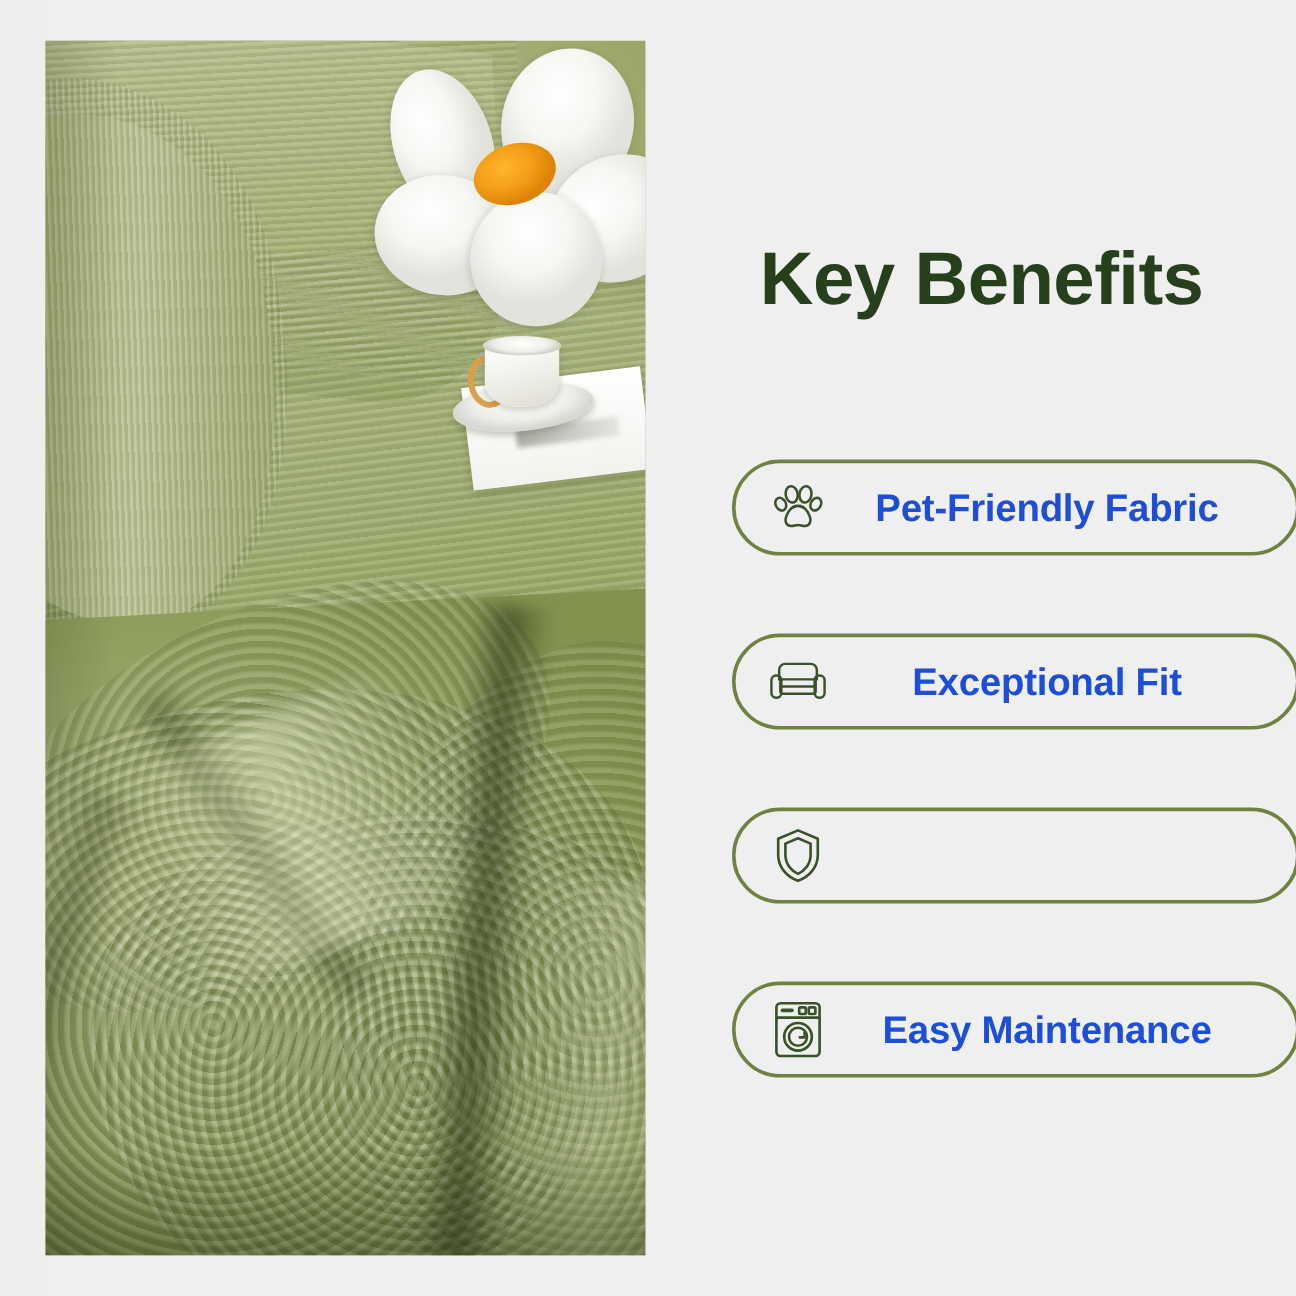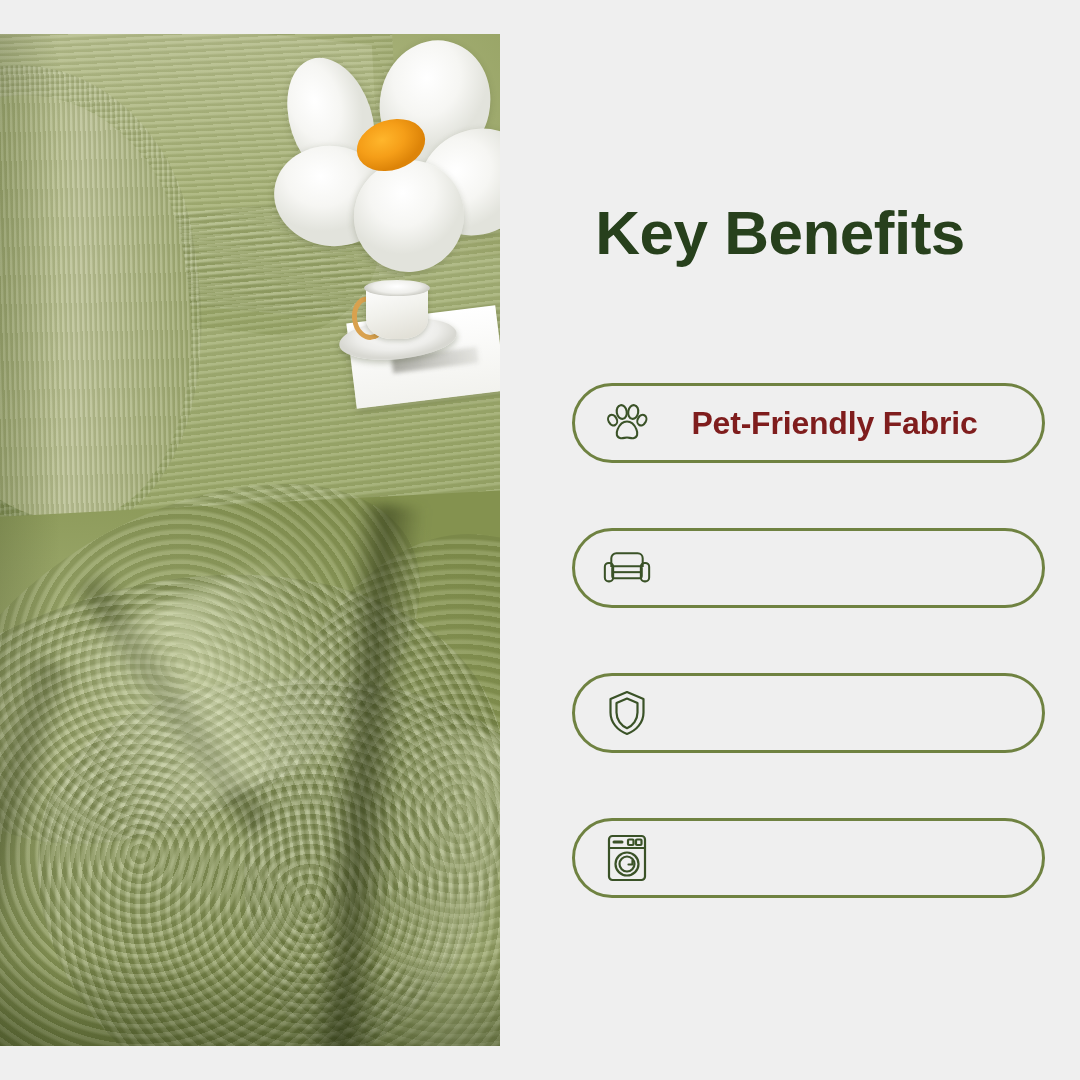--- a/index.html
+++ b/index.html
@@ -4,21 +4,21 @@
 <title>Key Benefits</title>
 <style>
   html,body{margin:0;padding:0;}
   body{
     width:1080px;height:1080px;
     background:#eeeeee;
     font-family:"Liberation Sans","DejaVu Sans",sans-serif;
     overflow:hidden;
     position:relative;
   }
-  .page{position:absolute;inset:0;background:#efefef;}
+  .page{position:absolute;inset:0;background:#efefef;margin-left:38px;}
 
   
   .photo-wrap{
     position:absolute;
     left:0;top:34px;
     width:500px;height:1012px;
     overflow:hidden;
     background:#8e9a5e;
   }
   .photo{position:absolute;inset:0;overflow:hidden;}
@@ -240,21 +240,21 @@
     display:flex;align-items:center;justify-content:center;
   }
   .pill-icon svg{display:block;}
   .pill-label{
     width:100%;
     text-align:center;
     padding-left:52px;
     box-sizing:border-box;
     font-size:32px;
     font-weight:bold;
-    color:#7f1d1d;
+    color:#1d4ed8;
     letter-spacing:-0.2px;
   }
 </style>
 </head>
 <body>
 
 <div class="page">
 
   <div class="photo-wrap">
     <div class="photo">
@@ -321,20 +321,21 @@
       <div class="pill">
         <span class="pill-icon">
           <svg width="48" height="42" viewBox="0 0 52 42" fill="none" stroke="#3a5227" stroke-width="2.2" stroke-linejoin="round">
             <path d="M9 20V10.5C9 7.4 11.4 5 14.5 5h23C40.6 5 43 7.4 43 10.5V20"></path>
             <rect x="2" y="15.5" width="9" height="20" rx="4.2"></rect>
             <rect x="41" y="15.5" width="9" height="20" rx="4.2"></rect>
             <rect x="10" y="19" width="32" height="13" rx="2.2"></rect>
             <path d="M10 25.5h32"></path>
           </svg>
         </span>
+        <span class="pill-label">Exceptional Fit</span>
       </div>
 
       <div class="pill">
         <span class="pill-icon">
           <svg width="42" height="48" viewBox="0 0 42 48" fill="none" stroke="#3a5227" stroke-width="2.2" stroke-linejoin="round">
             <path d="M21 3 4.5 10v13.5C4.5 33.5 11.5 41.5 21 45c9.5-3.5 16.5-11.5 16.5-21.5V10L21 3z"></path>
             <path d="M21 9.5 10.5 14v9.6c0 7.2 4.6 13 10.5 15.6 5.9-2.6 10.5-8.4 10.5-15.6V14L21 9.5z"></path>
           </svg>
         </span>
       </div>
@@ -345,17 +346,18 @@
             <rect x="4" y="3" width="36" height="44" rx="3.5"></rect>
             <path d="M4 15h36"></path>
             <path d="M9 9h8" stroke-width="3" stroke-linecap="round"></path>
             <rect x="23" y="6.5" width="5.5" height="5.5" rx="1"></rect>
             <rect x="31" y="6.5" width="5.5" height="5.5" rx="1"></rect>
             <circle cx="22" cy="31" r="11.5"></circle>
             <circle cx="22" cy="31" r="7.5"></circle>
             <path d="M27.5 27.5v4h-4" stroke-linecap="round"></path>
           </svg>
         </span>
+        <span class="pill-label">Easy Maintenance</span>
       </div>
 
     </div>
   </div>
 </div>
 
 </body></html>

